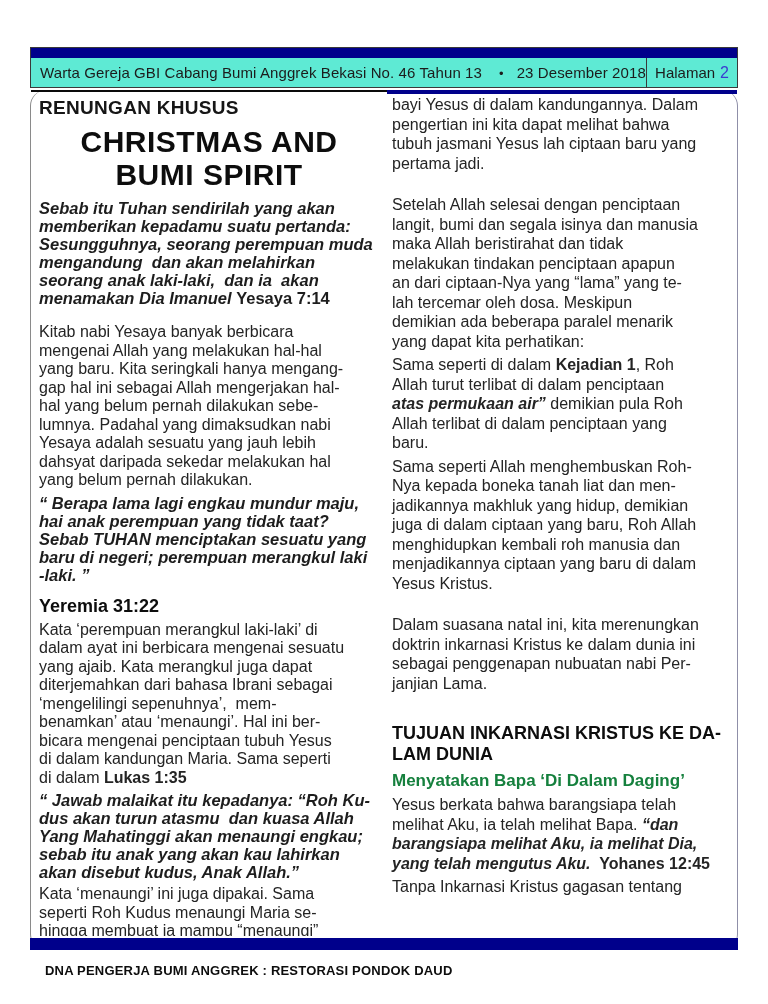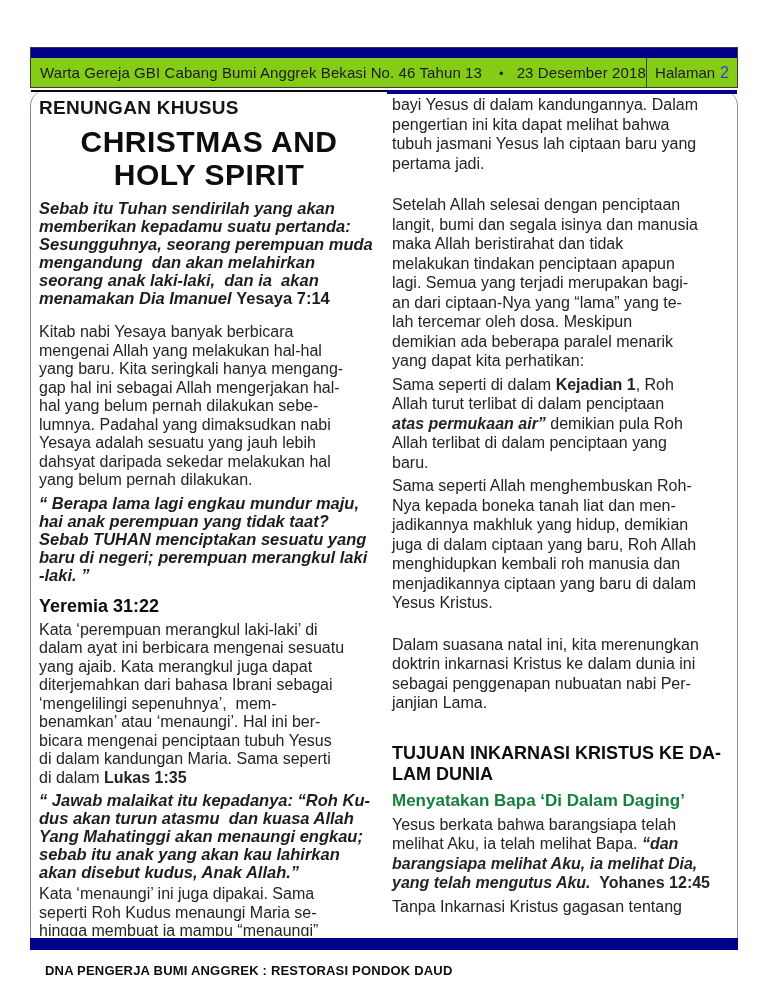--- a/index.html
+++ b/index.html
@@ -6,21 +6,21 @@
   body {
     width:768px; height:1004px; background:#ffffff;
     font-family:"Liberation Sans", sans-serif; color:#161616;
     overflow:hidden;
   }
   .page { position:relative; width:768px; height:1004px; }
 
   
   .masthead {
     position:absolute; left:30px; top:47px; width:708px;
-    border:1px solid #3a3a3a; box-sizing:border-box; background:#84cc16;
+    border:1px solid #3a3a3a; box-sizing:border-box; background:#5eead4;
   }
   .masthead-bar { height:10px; background:#00008B; }
   .masthead-row { display:flex; align-items:center; height:29px; font-size:15px; color:#1c1c1c; }
   .masthead-title { flex:1; padding-left:9px; white-space:nowrap; letter-spacing:0.1px; }
   .bullet { margin:0 13px 0 17px; font-size:13px; }
   .masthead-page {
     width:116px; height:100%; border-left:1px solid #3a3a3a; box-sizing:border-box;
     display:flex; align-items:center; justify-content:flex-end; padding-right:8px;
   }
   .page-num { color:#3B3BD0; margin-left:5px; font-size:16px; }
@@ -84,21 +84,21 @@
   <div class="content">
     <div class="topline-l"></div>
     <div class="topline-r"></div>
     <div class="cols">
       <div class="col-left" id="col-left">
           <div class="blk section-label">
             <div class="ln"><span>RENUNGAN KHUSUS</span></div>
           </div>
           <div class="blk main-title">
             <div class="ln"><span>CHRISTMAS AND</span></div>
-            <div class="ln"><span>HOLY SPIRIT</span></div>
+            <div class="ln"><span>BUMI SPIRIT</span></div>
           </div>
           <div class="blk quote">
             <div class="ln"><span>Sebab itu Tuhan sendirilah yang akan</span></div>
             <div class="ln"><span>memberikan kepadamu suatu pertanda:</span></div>
             <div class="ln"><span>Sesungguhnya, seorang perempuan muda</span></div>
             <div class="ln"><span>mengandung  dan akan melahirkan</span></div>
             <div class="ln"><span>seorang anak laki-laki,  dan ia  akan</span></div>
             <div class="ln"><span>menamakan Dia Imanuel </span><span class="run-bu">Yesaya 7:14</span></div>
           </div>
           <div class="blk body gap">
@@ -151,21 +151,20 @@
             <div class="ln"><span>bayi Yesus di dalam kandungannya. Dalam</span></div>
             <div class="ln"><span>pengertian ini kita dapat melihat bahwa</span></div>
             <div class="ln"><span>tubuh jasmani Yesus lah ciptaan baru yang</span></div>
             <div class="ln"><span>pertama jadi.</span></div>
           </div>
           <div class="blk body gap">
             <div class="ln"><span>Setelah Allah selesai dengan penciptaan</span></div>
             <div class="ln"><span>langit, bumi dan segala isinya dan manusia</span></div>
             <div class="ln"><span>maka Allah beristirahat dan tidak</span></div>
             <div class="ln"><span>melakukan tindakan penciptaan apapun</span></div>
-            <div class="ln"><span>lagi. Semua yang terjadi merupakan bagi-</span></div>
             <div class="ln"><span>an dari ciptaan-Nya yang “lama” yang te-</span></div>
             <div class="ln"><span>lah tercemar oleh dosa. Meskipun</span></div>
             <div class="ln"><span>demikian ada beberapa paralel menarik</span></div>
             <div class="ln"><span>yang dapat kita perhatikan:</span></div>
           </div>
           <div class="blk body">
             <div class="ln"><span>Sama seperti di dalam </span><span class="run-b">Kejadian 1</span><span>, Roh</span></div>
             <div class="ln"><span>Allah turut terlibat di dalam penciptaan</span></div>
             <div class="ln"><span class="run-bi">atas permukaan air”</span><span> demikian pula Roh</span></div>
             <div class="ln"><span>Allah terlibat di dalam penciptaan yang</span></div>

